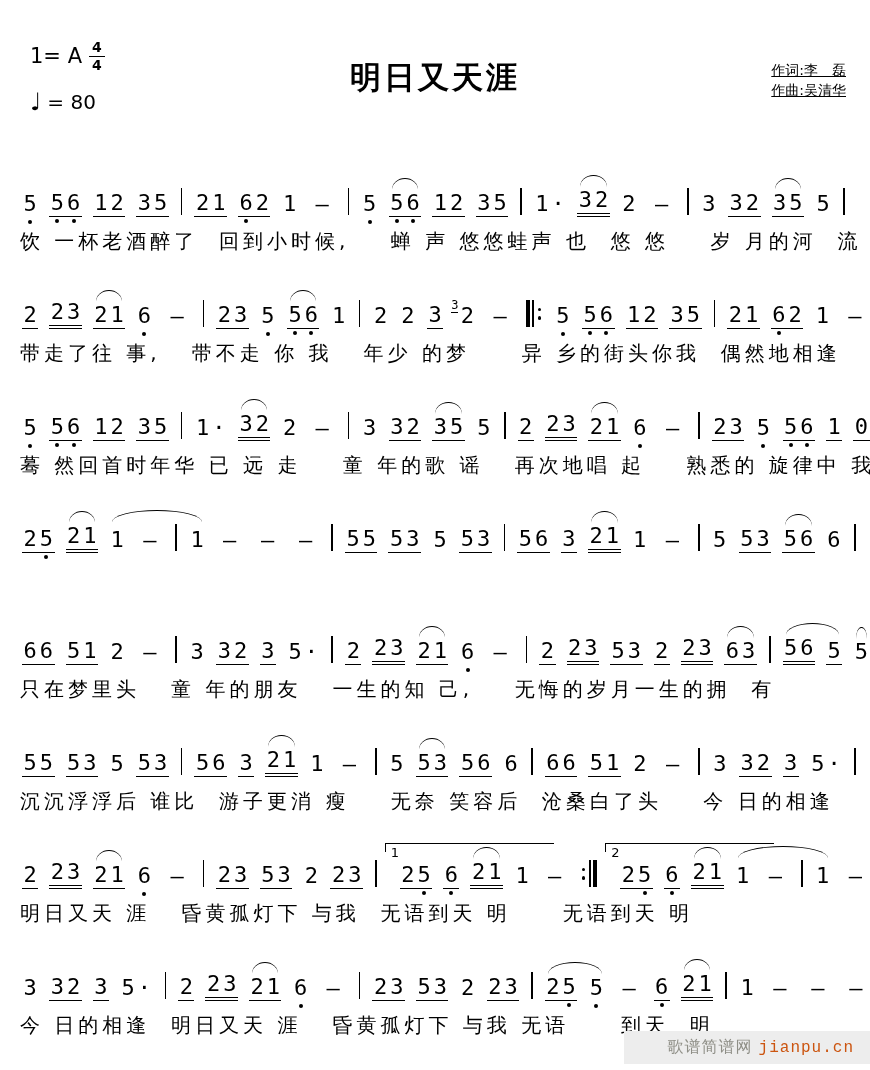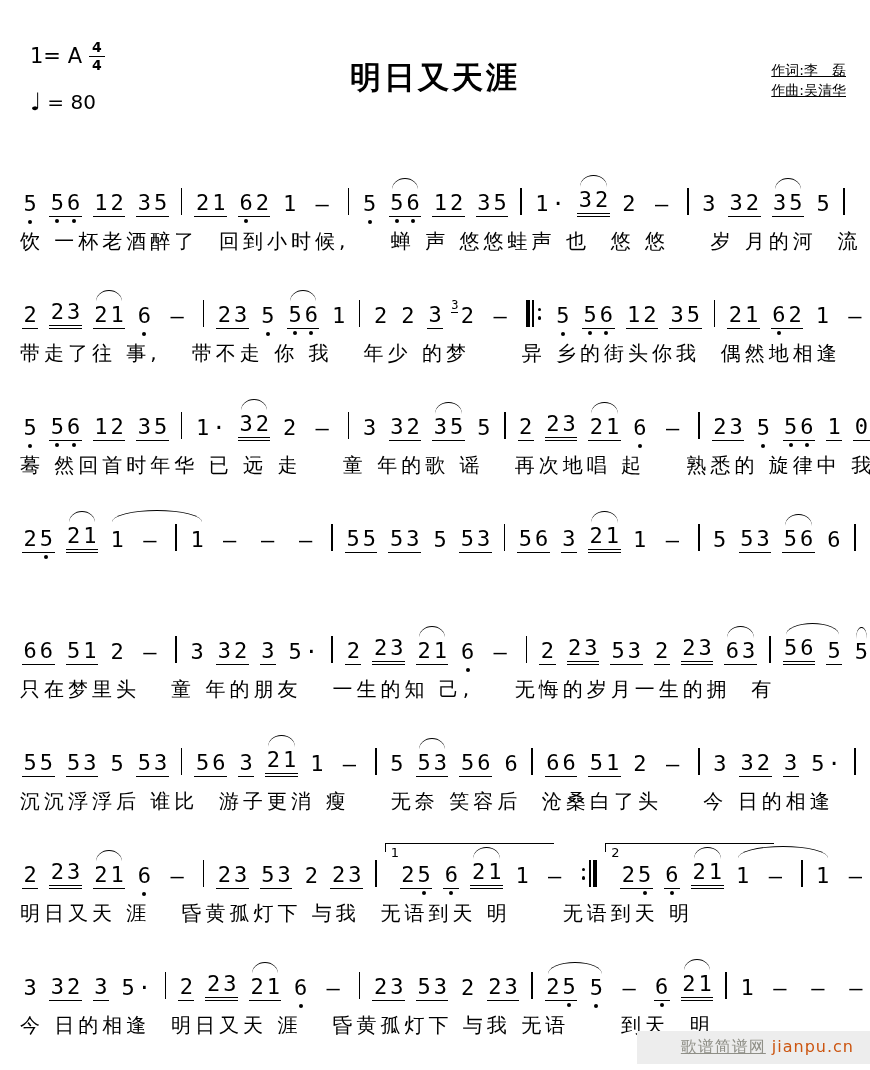--- a/index.html
+++ b/index.html
@@ -57,22 +57,22 @@
   }
   .volta .vnum{
     position:absolute;left:2px;top:-44px;font-size:13px;
     font-family:"DejaVu Sans", sans-serif;
   }
   .lyrics{font-size:20px;margin-top:5px;letter-spacing:4px;white-space:pre;}
   .footer{
     position:absolute;right:0;bottom:6px;background:#ededed;
     padding:6px 16px 6px 44px;font-size:16px;letter-spacing:1px;
   }
-  .footer .site{color:#8f8f87;text-decoration:underline;}
-  .footer .url{color:#cc5510;text-decoration:none;margin-left:6px;}
+  .footer .site{color:#8f8f87;}
+  .footer .url{color:#cc5510;text-decoration:none;margin-left:6px;font-family:Liberation Mono, monospace;}
 </style>
 </head>
 <body>
 
 <div class="sheet">
   <div class="title">明日又天涯</div>
 
   <div class="meta-left">
     <div class="key-row">
       <span>1= A</span>

